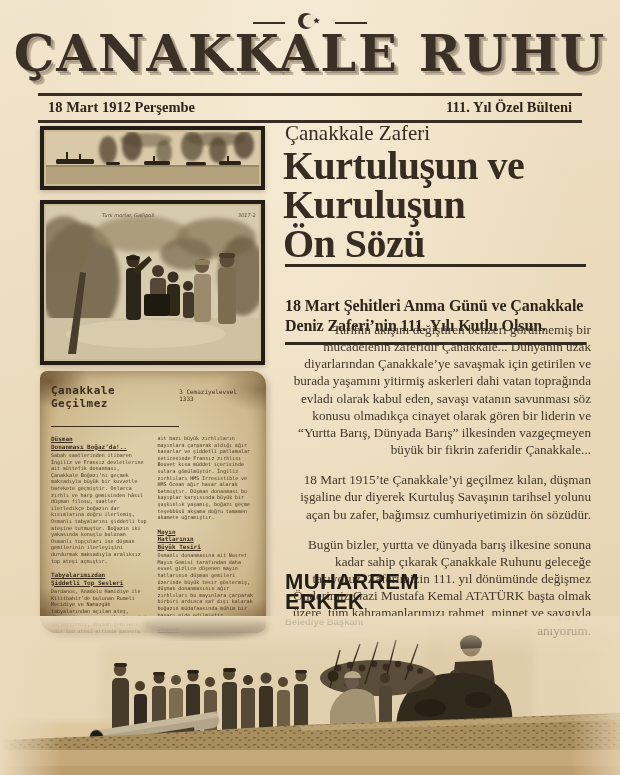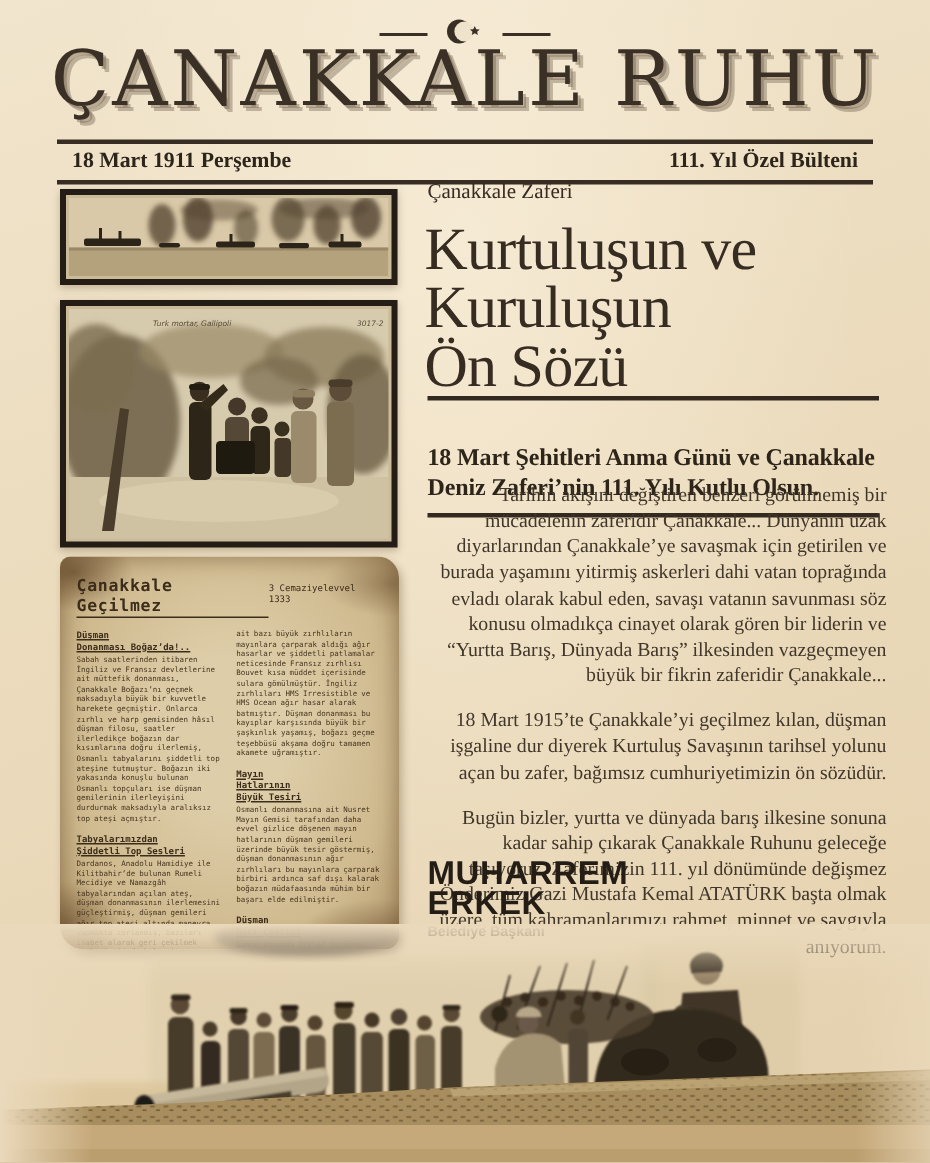--- a/index.html
+++ b/index.html
@@ -10,21 +10,21 @@
     background:
       radial-gradient(ellipse at 50% 22%, rgba(255,248,232,.45), rgba(255,248,232,0) 60%),
       linear-gradient(160deg,#f1e5cd 0%, #ecdcbe 40%, #e7d5b4 78%, #e3d0ae 100%);
     font-family:"Liberation Serif", serif; color:#3a3025;
   }
   
   .ornament{position:absolute; top:13px; left:0; right:0; height:20px;
     display:flex; align-items:center; justify-content:center; gap:12px;}
   .orn-line{width:32px; height:2px; background:#3a2f24;}
   .title{position:absolute; top:28px; left:0; width:620px; text-align:center;
-    font-family:"DejaVu Serif", serif; font-weight:normal; font-size:51px; line-height:1;
+    font-family:"DejaVu Serif", serif; font-weight:bold; font-size:51px; line-height:1;
     letter-spacing:2px; color:#3b3025;
     text-shadow:2px 2px 0 rgba(120,100,76,.45), 4px 4px 0 rgba(70,56,42,.30);}
   .dateline{position:absolute; top:93px; left:38px; right:38px;
     border-top:3px solid #372d22; border-bottom:3px solid #372d22;
     padding:3px 10px 4px; display:flex; justify-content:space-between; align-items:baseline;
     font-family:"Liberation Serif", serif; font-weight:bold; font-size:14.5px; color:#2d241a;}
   
   .photo-frame{position:absolute; border:4px solid #231d15; background:#cbbb99; padding:2px;
     box-shadow:0 2px 5px rgba(80,60,35,.28);}
   .photo-frame svg{display:block;}
@@ -37,33 +37,33 @@
     background:
       radial-gradient(ellipse 40px 26px at 4% 4%, rgba(78,50,22,.6), transparent 100%),
       radial-gradient(ellipse 46px 22px at 98% 7%, rgba(78,50,22,.38), transparent 100%),
       radial-gradient(ellipse 36px 30px at 2% 94%, rgba(78,50,22,.5), transparent 100%),
       radial-gradient(ellipse 60px 26px at 96% 97%, rgba(78,50,22,.45), transparent 100%),
       radial-gradient(ellipse at 50% 45%, #ddcda8 25%, #cfb98e 70%, #b69c6f 100%);
     box-shadow:inset 0 0 16px rgba(84,56,26,.55), 2px 3px 6px rgba(60,40,20,.28);
     color:#3c2d1a;}
   .clip-head{display:flex; justify-content:space-between; align-items:baseline; margin-bottom:8px;}
   .clip-title{font-family:"DejaVu Sans Mono", monospace; font-weight:bold; font-size:11px;
-    border-bottom:1.5px solid #3c2d1a; padding-bottom:1px; letter-spacing:.5px;}
+    border-bottom:1.5px solid #3c2d1a; padding-bottom:16px; letter-spacing:.5px;}
   .clip-date{font-family:"DejaVu Sans Mono", monospace; font-size:6px;}
   .clip-cols{display:flex; gap:9px;}
   .clip-col{width:50%;}
   .clip-sec{margin-bottom:7px;}
   .clip-sec h4{font-family:"DejaVu Sans Mono", monospace; font-weight:bold; font-size:6px;
     line-height:1.25; text-decoration:underline; margin-bottom:2px; white-space:pre-line;}
   .clip-sec p{font-family:"DejaVu Sans Mono", monospace; font-size:5px; line-height:1.32;
     color:#46351f; word-spacing:-.3px;}
   
-  .kicker{position:absolute; top:121px; left:285px; font-size:14px; color:#362c21;}
+  .kicker{position:absolute; top:121px; left:285px; font-size:21px; color:#362c21;}
   .headline{position:absolute; top:147px; left:283px; width:302px;
-    font-weight:normal; font-size:40px; line-height:.97; letter-spacing:-.5px; color:#362c21;}
+    font-weight:bold; font-size:40px; line-height:.97; letter-spacing:-.5px; color:#362c21;}
   .banner{position:absolute; top:264px; left:285px; width:301px;
     border-top:3.5px solid #33291e; border-bottom:3.5px solid #33291e; padding:5px 0 7px;}
   .banner p{font-weight:bold; font-size:16px; line-height:1.22; color:#2e251a; letter-spacing:-.1px;margin-top:24px;}
   .body-copy{position:absolute; top:321px; left:285px; width:306px;text-align:right;}
   .body-copy p{font-size:13.2px; line-height:1.3; color:#40362a; margin-bottom:13px;}
   .signature{position:absolute; top:572px; left:285px;}
   .sig-name{font-family:"Liberation Sans", sans-serif; font-weight:bold; font-size:22px;
     line-height:.92; letter-spacing:.4px; color:#231d15;}
   .sig-title{font-family:"Liberation Sans", sans-serif; font-weight:bold; font-size:9.5px;
     margin-top:4px; color:#33291e;}
@@ -88,21 +88,21 @@
         <circle cx="12.5" cy="9" r="6.6" fill="#efe3cb"></circle>
         <path d="M19.5 5.4 l1 2.1 2.3.2 -1.7 1.5 .5 2.2 -2.1-1.2 -2 1.2 .5-2.2 -1.7-1.5 2.2-.2z" fill="#3a2f24"></path>
       </svg>
     </span>
     <div class="orn-line"></div>
   </div>
 
   <div class="title">ÇANAKKALE RUHU</div>
 
   <div class="dateline">
-    <span>18 Mart 1911 Perşembe</span>
+    <span>18 Mart 1912 Perşembe</span>
     <span>111. Yıl Özel Bülteni</span>
   </div>
 
   <div class="photo-frame" id="photo-fleet">
     <svg width="213" height="52" viewBox="0 0 213 52">
       <defs>
           <filter id="b1">
             <feGaussianBlur stdDeviation="1.6"></feGaussianBlur>
           </filter>
         </defs>

